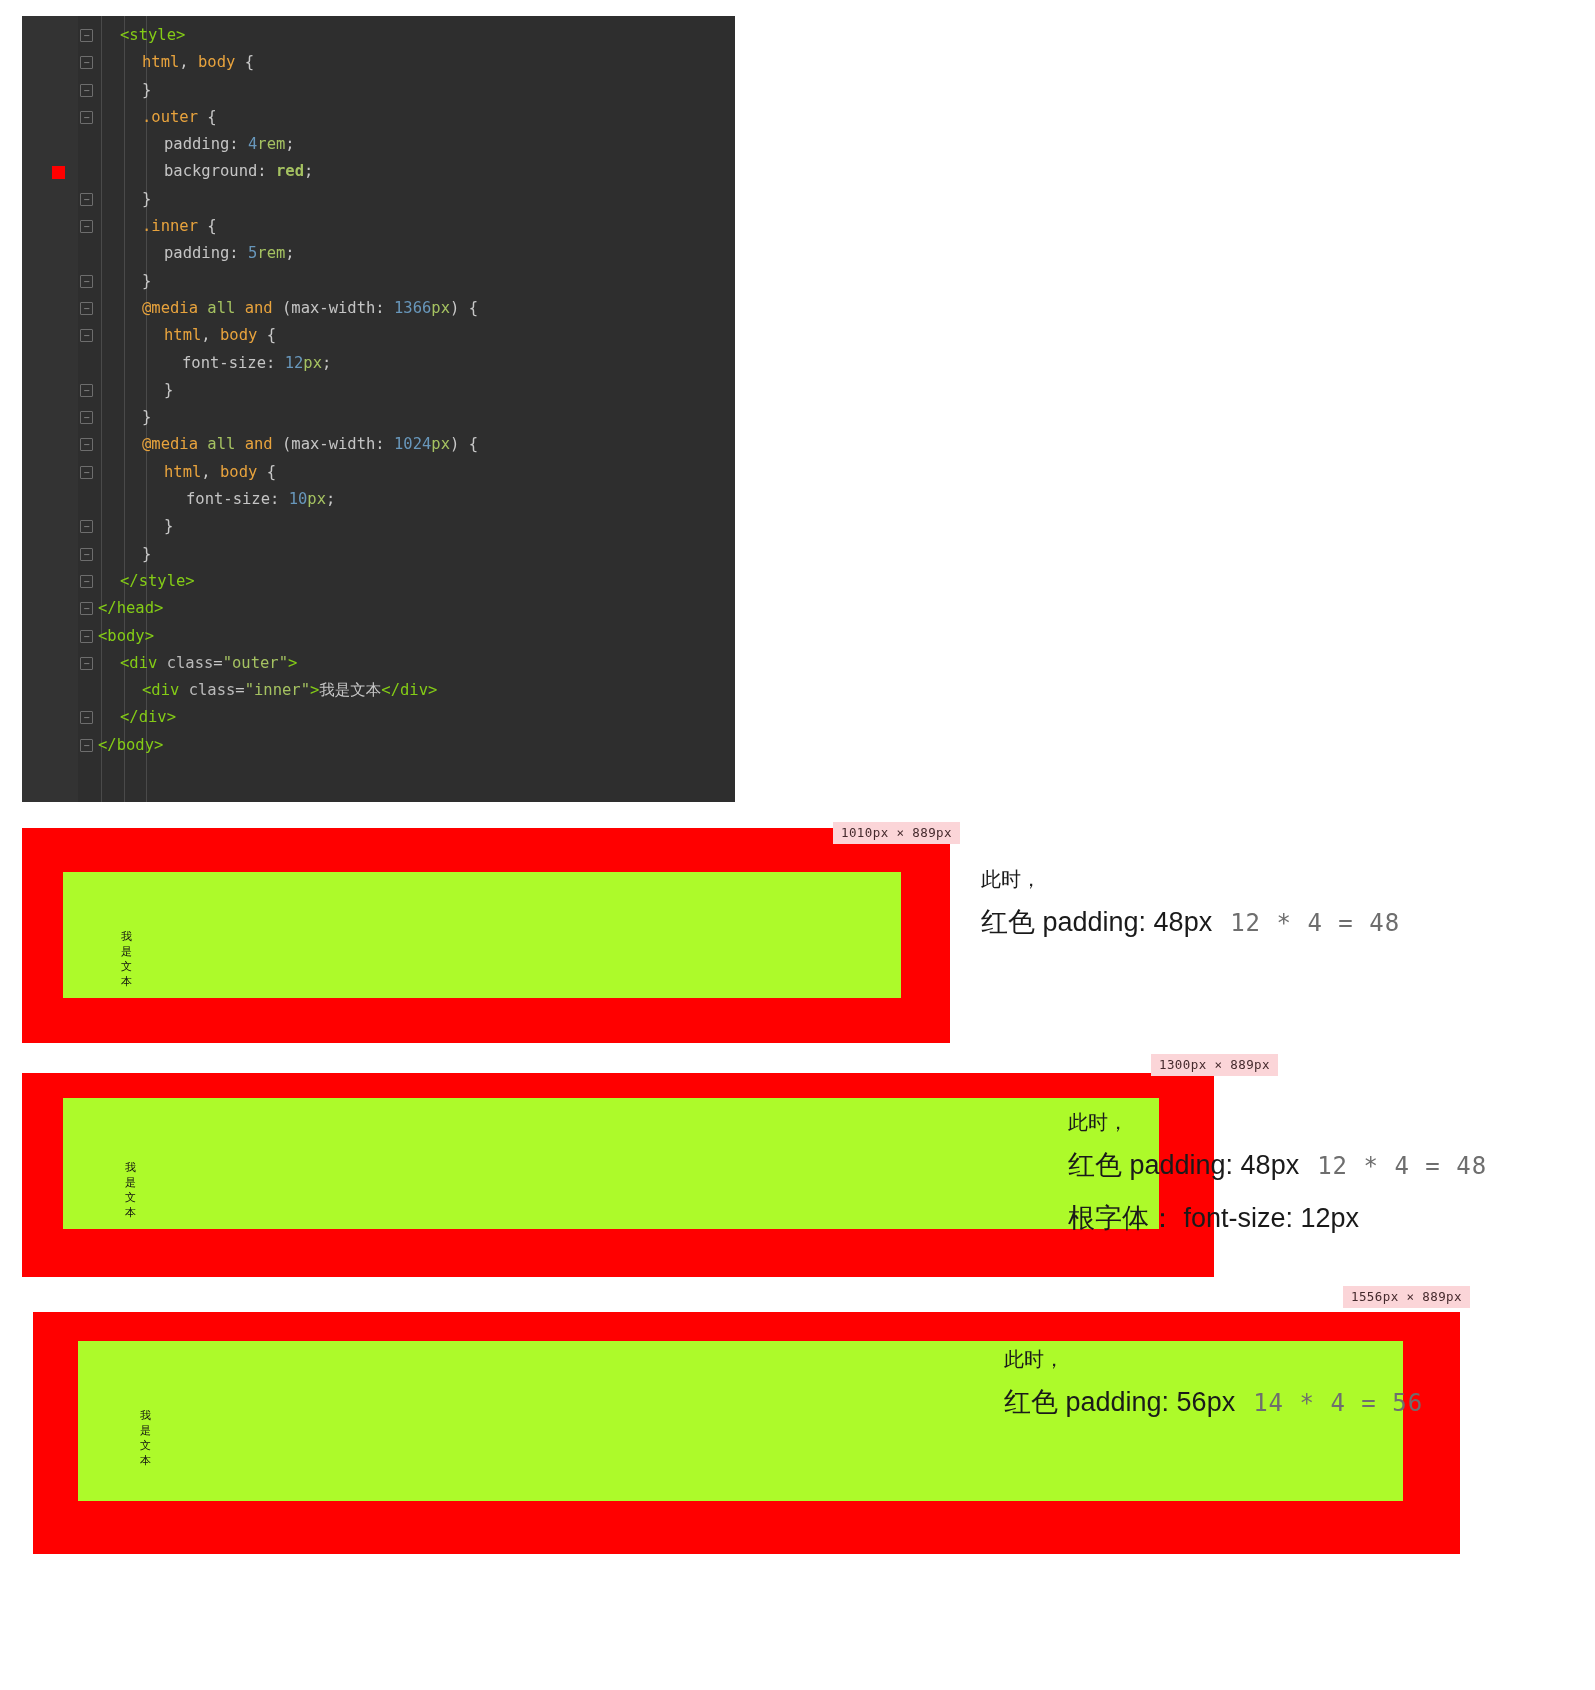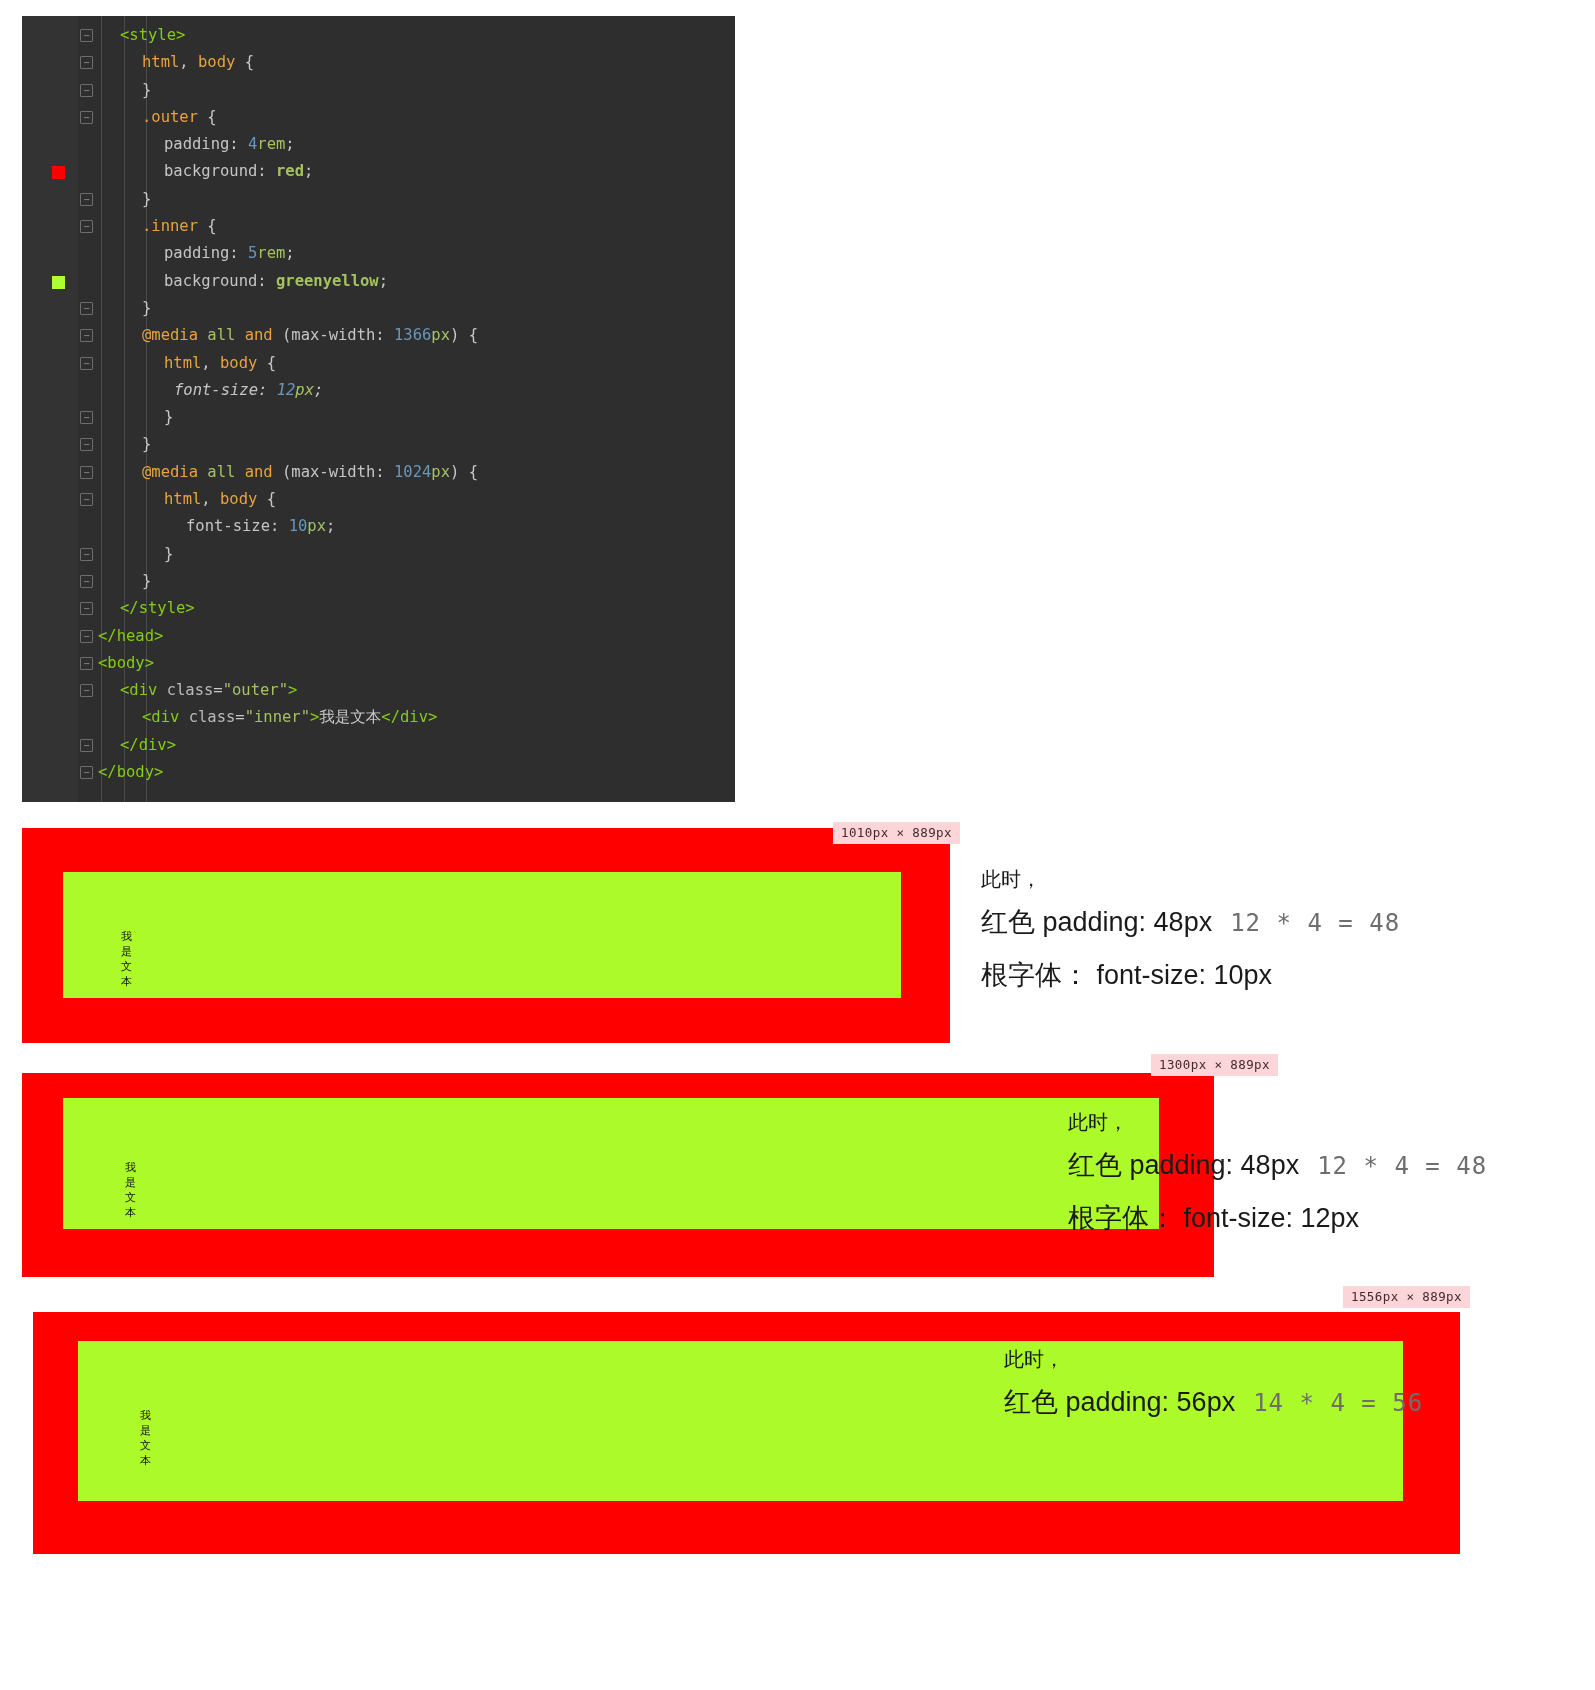--- a/index.html
+++ b/index.html
@@ -151,25 +151,24 @@
     <div class="code-lines" id="code-lines">
         <div class="cline"><span class="fold">−</span><span class="txt" style="left: 98px;"><span class="t-tag">&lt;style&gt;</span></span></div>
         <div class="cline"><span class="fold">−</span><span class="txt" style="left: 120px;"><span class="t-sel">html</span><span class="t-punct">, </span><span class="t-sel">body</span><span class="t-punct"> {</span></span></div>
         <div class="cline"><span class="fold">−</span><span class="txt" style="left: 120px;"><span class="t-punct">}</span></span></div>
         <div class="cline"><span class="fold">−</span><span class="txt" style="left: 120px;"><span class="t-sel">.outer</span><span class="t-punct"> {</span></span></div>
         <div class="cline"><span class="txt" style="left: 142px;"><span class="t-prop">padding: </span><span class="t-num">4</span><span class="t-unit">rem</span><span class="t-punct">;</span></span></div>
         <div class="cline"><span class="swatch" style="background: rgb(255, 0, 0);"></span><span class="txt" style="left: 142px;"><span class="t-prop">background: </span><span class="t-val">red</span><span class="t-punct">;</span></span></div>
         <div class="cline"><span class="fold">−</span><span class="txt" style="left: 120px;"><span class="t-punct">}</span></span></div>
         <div class="cline"><span class="fold">−</span><span class="txt" style="left: 120px;"><span class="t-sel">.inner</span><span class="t-punct"> {</span></span></div>
         <div class="cline"><span class="txt" style="left: 142px;"><span class="t-prop">padding: </span><span class="t-num">5</span><span class="t-unit">rem</span><span class="t-punct">;</span></span></div>
-        <div class="cline"><span class="swatch" style="background: rgb(173, 255, 47);"></span><span class="txt" style="left: 142px;"><span class="t-prop">background: </span><span class="t-val">greenyellow</span><span class="t-punct">;</span></span></div>
         <div class="cline"><span class="fold">−</span><span class="txt" style="left: 120px;"><span class="t-punct">}</span></span></div>
         <div class="cline"><span class="fold">−</span><span class="txt" style="left: 120px;"><span class="t-at">@media</span><span class="t-punct"> </span><span class="t-unit">all</span><span class="t-punct"> </span><span class="t-at">and</span><span class="t-punct"> (</span><span class="t-prop">max-width</span><span class="t-punct">: </span><span class="t-num">1366</span><span class="t-unit">px</span><span class="t-punct">) {</span></span></div>
         <div class="cline"><span class="fold">−</span><span class="txt" style="left: 142px;"><span class="t-sel">html</span><span class="t-punct">, </span><span class="t-sel">body</span><span class="t-punct"> {</span></span></div>
-        <div class="cline"><span class="txt" style="left: 152px; font-style: italic;"><span class="t-prop">font-size: </span><span class="t-num">12</span><span class="t-unit">px</span><span class="t-punct">;</span></span></div>
+        <div class="cline"><span class="txt" style="left: 160px;"><span class="t-prop">font-size: </span><span class="t-num">12</span><span class="t-unit">px</span><span class="t-punct">;</span></span></div>
         <div class="cline"><span class="fold">−</span><span class="txt" style="left: 142px;"><span class="t-punct">}</span></span></div>
         <div class="cline"><span class="fold">−</span><span class="txt" style="left: 120px;"><span class="t-punct">}</span></span></div>
         <div class="cline"><span class="fold">−</span><span class="txt" style="left: 120px;"><span class="t-at">@media</span><span class="t-punct"> </span><span class="t-unit">all</span><span class="t-punct"> </span><span class="t-at">and</span><span class="t-punct"> (</span><span class="t-prop">max-width</span><span class="t-punct">: </span><span class="t-num">1024</span><span class="t-unit">px</span><span class="t-punct">) {</span></span></div>
         <div class="cline"><span class="fold">−</span><span class="txt" style="left: 142px;"><span class="t-sel">html</span><span class="t-punct">, </span><span class="t-sel">body</span><span class="t-punct"> {</span></span></div>
         <div class="cline"><span class="txt" style="left: 164px;"><span class="t-prop">font-size: </span><span class="t-num">10</span><span class="t-unit">px</span><span class="t-punct">;</span></span></div>
         <div class="cline"><span class="fold">−</span><span class="txt" style="left: 142px;"><span class="t-punct">}</span></span></div>
         <div class="cline"><span class="fold">−</span><span class="txt" style="left: 120px;"><span class="t-punct">}</span></span></div>
         <div class="cline"><span class="fold">−</span><span class="txt" style="left: 98px; text-align: center;"><span class="t-tag">&lt;/style&gt;</span></span></div>
         <div class="cline"><span class="fold">−</span><span class="txt" style="left: 76px;"><span class="t-tag">&lt;/head&gt;</span></span></div>
         <div class="cline"><span class="fold">−</span><span class="txt" style="left: 76px;"><span class="t-tag">&lt;body&gt;</span></span></div>
@@ -181,21 +180,20 @@
   </div>
 
   <div class="panel">
     <div class="outer-box" style="left:22px; top:828px; width:928px; height:215px;"></div>
     <div class="inner-box" style="left:63px; top:872px; width:838px; height:126px;"></div>
     <div class="inner-text" style="left:121px; top:929px;">我是文本</div>
     <div class="dim-badge" style="left:833px; top:822px;">1010px × 889px</div>
     <div class="note n1" style="left:981px; top:862px;">
       <span class="n-line" style="font-size:20px;line-height:34px;"><span>此时，</span></span>
       <span class="n-line" style="font-size:27px;line-height:52px;"><span class="lbl-cn">红色</span><span class="lbl-en"> padding: 48px</span><span class="mono-light" style="margin-left:18px;">12 * 4 = 48</span></span>
-      <span class="n-line" style="font-size:27px;line-height:52px;"><span class="lbl-cn">根字体：</span><span class="lbl-en"> font-size: 10px</span></span>
     </div>
   </div>
 
   <div class="panel">
     <div class="outer-box" style="left:22px; top:1073px; width:1192px; height:204px;"></div>
     <div class="inner-box" style="left:63px; top:1098px; width:1096px; height:131px;"></div>
     <div class="inner-text" style="left:125px; top:1160px;">我是文本</div>
     <div class="dim-badge" style="left:1106px; top:1054px;margin-left:45px;">1300px × 889px</div>
     <div class="note n1" style="left:1068px; top:1105px;">
       <span class="n-line" style="font-size:20px;line-height:34px;"><span>此时，</span></span>

